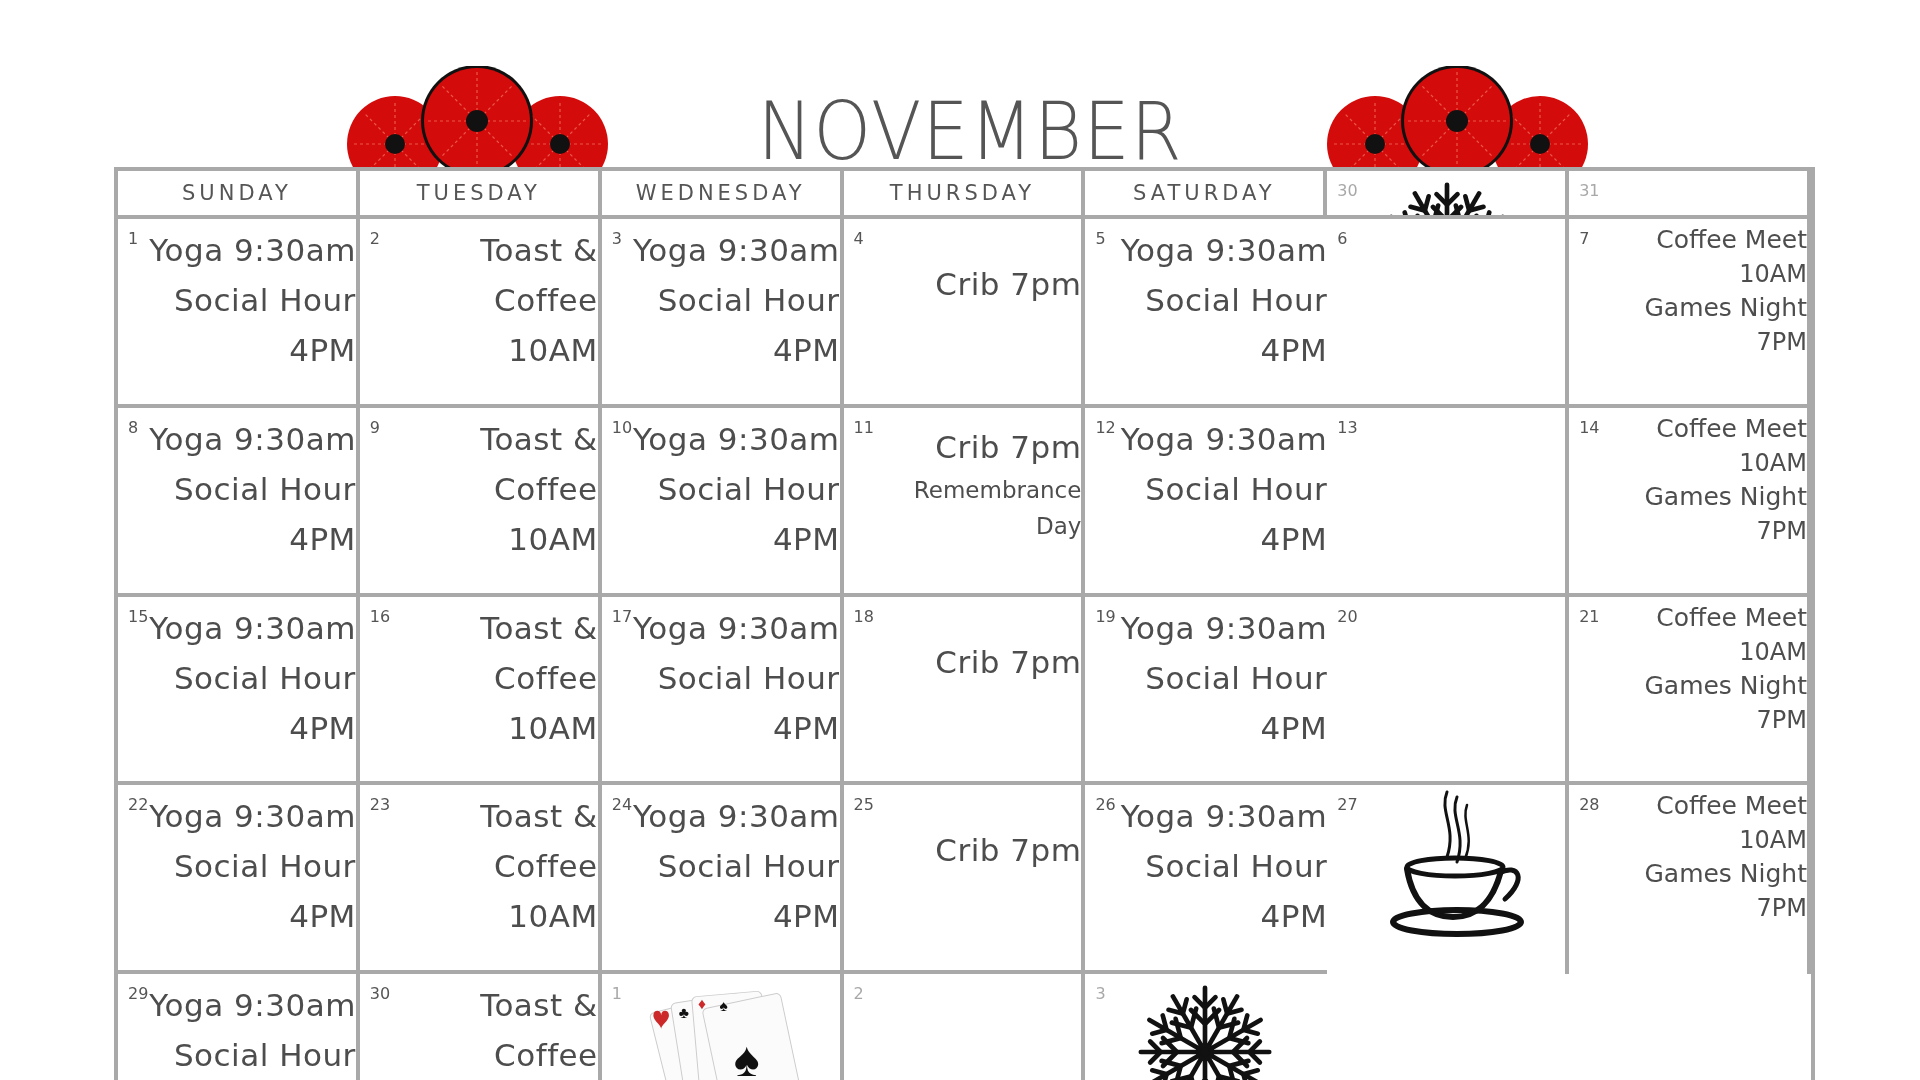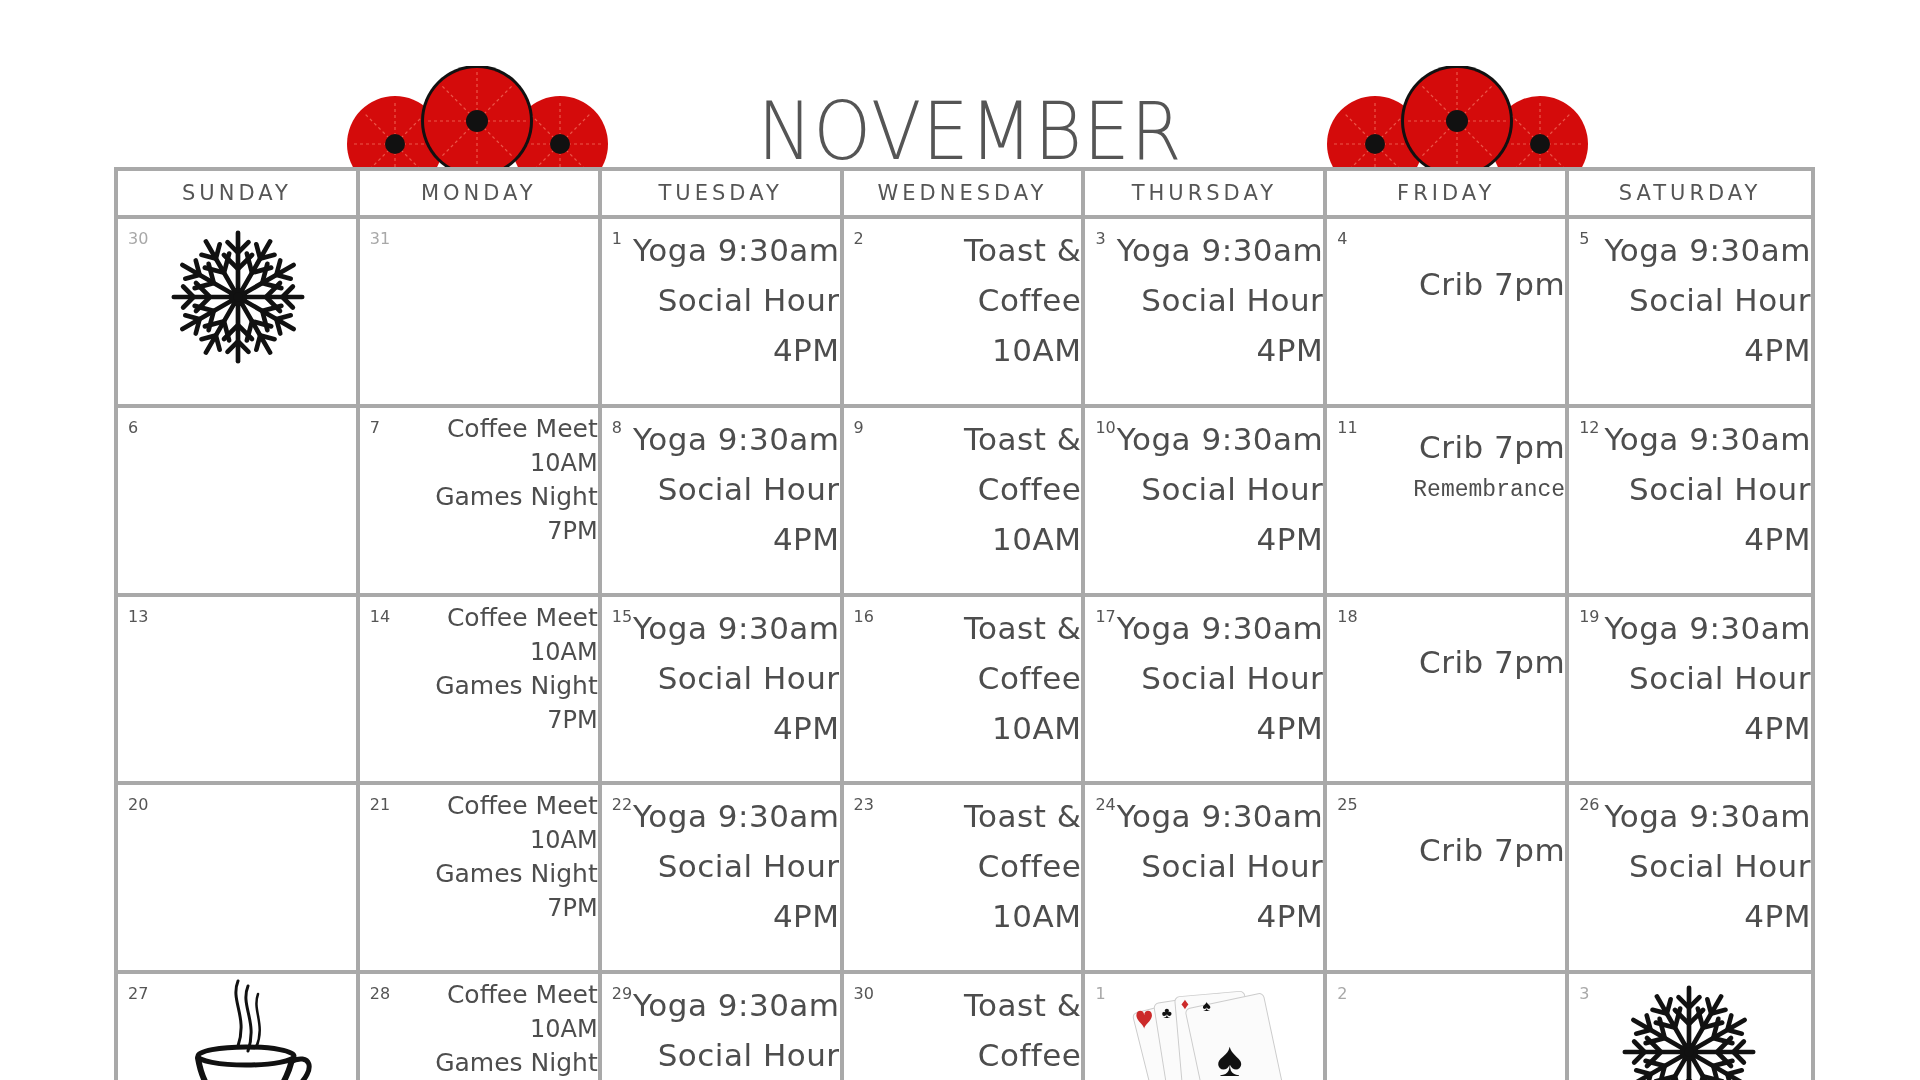--- a/index.html
+++ b/index.html
@@ -91,25 +91,23 @@
 
   <div class="title">NOVEMBER 2022</div>
 
   <svg class="poppies right" viewBox="0 0 265 135">
     <use href="#poppyset"></use>
   </svg>
 </div>
 
 <div class="grid" id="grid">
     <div class="hcell">SUNDAY</div>
-    <div class="hcell">MONDAY</div>
     <div class="hcell">TUESDAY</div>
     <div class="hcell">WEDNESDAY</div>
     <div class="hcell">THURSDAY</div>
-    <div class="hcell">FRIDAY</div>
     <div class="hcell">SATURDAY</div>
     <div class="cell col-1 row-1">
       <span class="daynum other">30</span>
       <div class="art" style="left: 50px; top: 8px;"><svg viewBox="-60 -60 120 120" width="140" height="140" stroke="#111" stroke-width="4" fill="none" stroke-linecap="round">
      <g transform="rotate(0)">
             <line x1="-55" y1="0" x2="55" y2="0"></line>
        <polyline points="-47,-9 -38,0 -47,9"></polyline>
             <polyline points="47,-9 38,0 47,9"></polyline>
        <polyline points="-36,-12 -24,0 -36,12"></polyline>
             <polyline points="36,-12 24,0 36,12"></polyline>
@@ -226,21 +224,22 @@
       <div class="events" style="top: 6px;">
         <div class="ev-lg">Yoga 9:30am</div>
         <div class="ev-lg">Social Hour</div>
         <div class="ev-lg">4PM</div>
       </div>
     </div>
     <div class="cell col-6 row-2">
       <span class="daynum">11</span>
       <div class="events" style="top: 14px;">
         <div class="ev-lg" style="line-height: 50px;">Crib 7pm</div>
-        <div class="ev-sm" style="font-size: 23px; line-height: 36px; font-family: Liberation Mono, monospace;">Remembrance</div>
+        <div class="ev-sm" style="font-size: 23px; line-height: 36px;">Remembrance</div>
+        <div class="ev-sm" style="font-size: 23px; line-height: 36px;">Day</div>
       </div>
     </div>
     <div class="cell col-7 row-2">
       <span class="daynum">12</span>
       <div class="events" style="top: 6px;">
         <div class="ev-lg">Yoga 9:30am</div>
         <div class="ev-lg">Social Hour</div>
         <div class="ev-lg">4PM</div>
       </div>
     </div>

